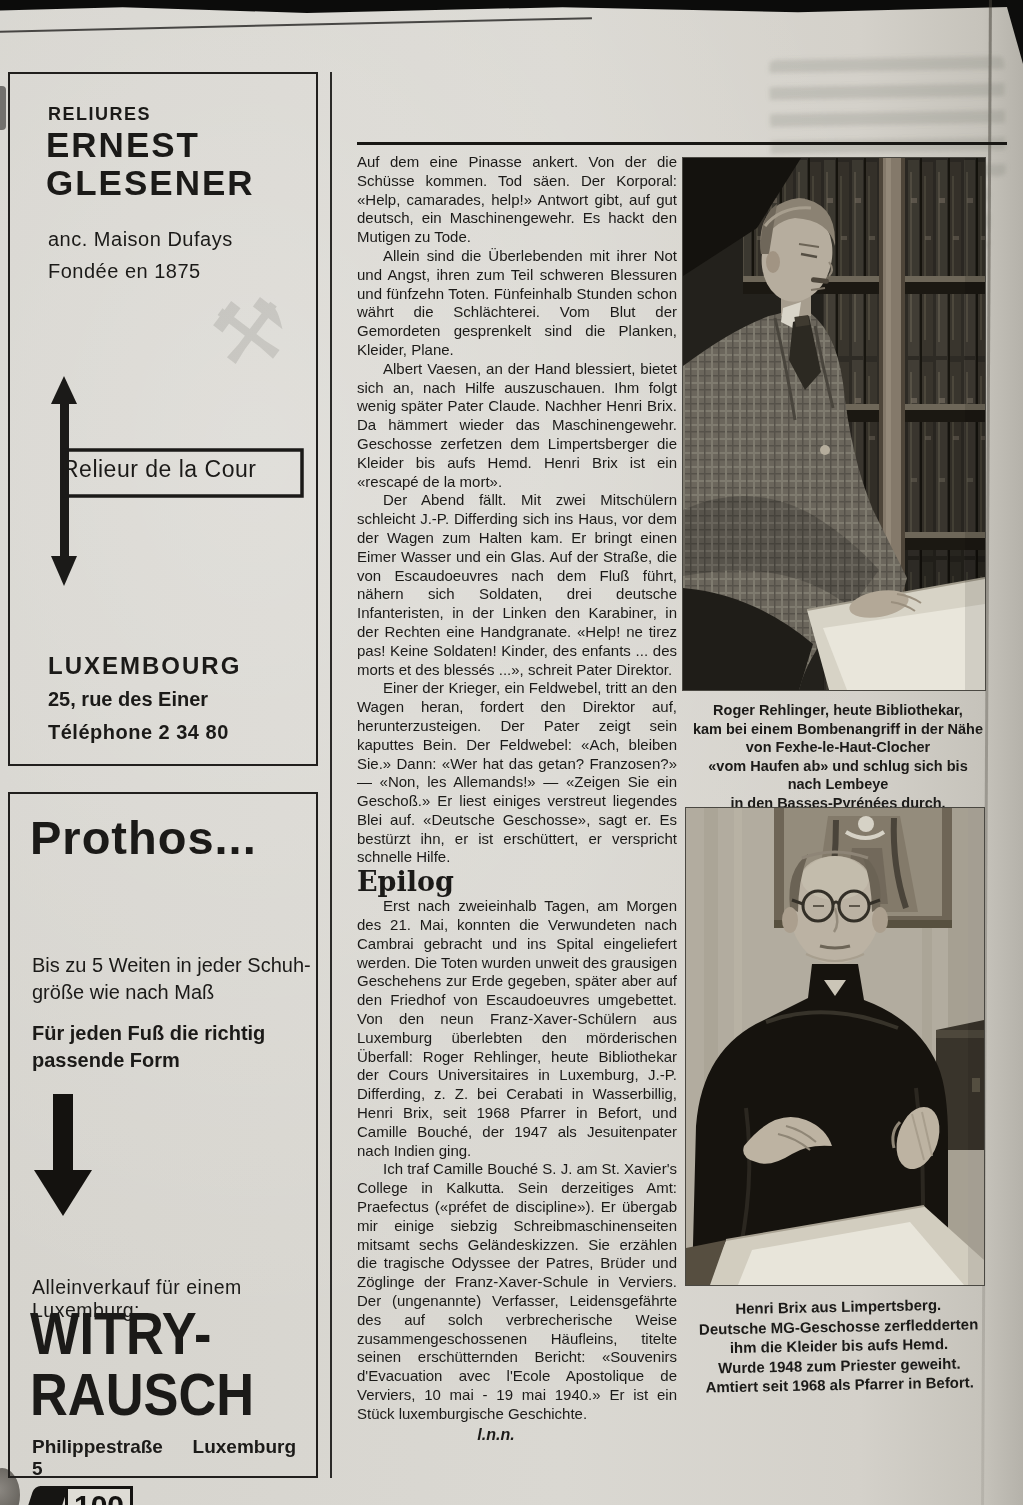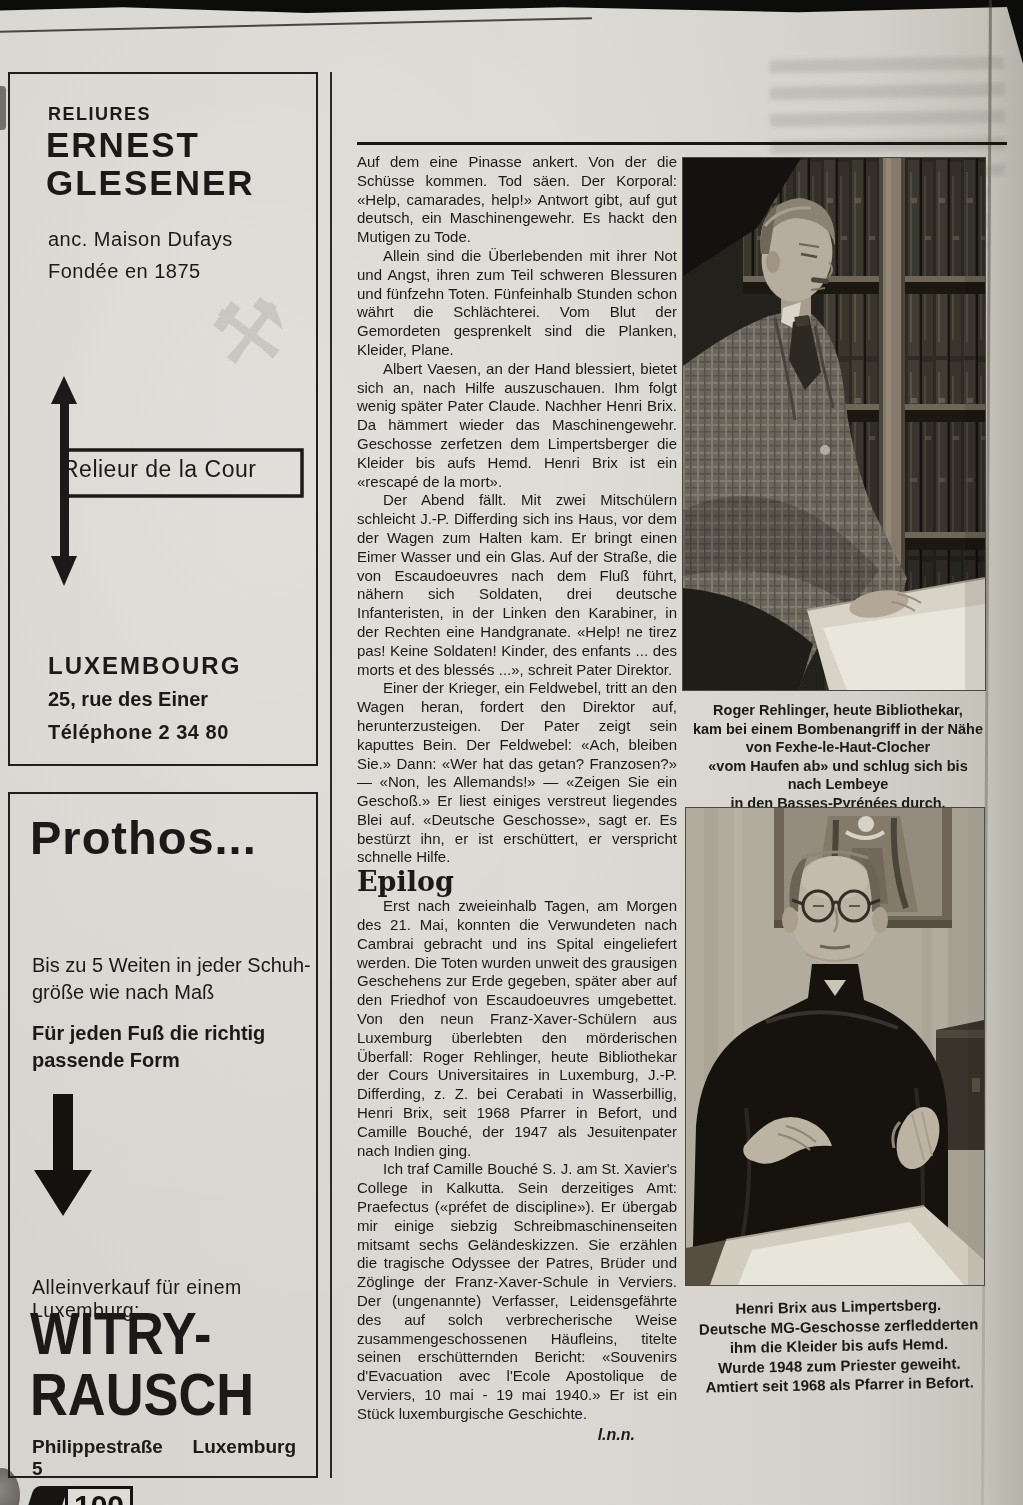--- a/index.html
+++ b/index.html
@@ -53,21 +53,21 @@
   .p-dealer { left:22px; top:482px; font-size:19.5px; letter-spacing:.5px; }
   .p-brand  { left:20px; top:508px; font-size:54px; font-weight:bold; line-height:56px; transform:scale(.97,1.1); transform-origin:left top; letter-spacing:0; }
   .p-bottom { left:22px; right:20px; top:642px; display:flex; justify-content:flex-end; font-size:19px; font-weight:bold;gap:27px; }
   
   .art-title { position:absolute; left:357px; top:96px; width:660px; font-family:"DejaVu Serif", serif; font-weight:bold; font-size:31px; letter-spacing:.3px; }
   .title-rule { position:absolute; left:357px; top:142px; width:650px; height:3px; background:#181714; }
   .art-body { position:absolute; left:357px; top:153px; width:320px; font-size:15px; line-height:18.8px; text-align:justify; }
   .art-body p { margin:0; text-indent:26px; }
   .art-body p.first { text-indent:0; }
   .epilog-h { font-family:"DejaVu Serif", serif; font-weight:bold; font-size:27px; margin:9px 0 5px; text-indent:0 !important; line-height:30px; }
-  .byline { text-align:right; padding-right:42px; font-weight:bold; font-style:italic; font-size:16px; margin-top:2px; }
+  .byline { text-align:center; padding-right:42px; font-weight:bold; font-style:italic; font-size:16px; margin-top:2px; }
   
   .photo1 { position:absolute; left:683px; top:158px; width:302px; height:532px; outline:1px solid #4a4842; }
   .photo2 { position:absolute; left:686px; top:808px; width:298px; height:477px; outline:1px solid #4a4842; }
   .caption { position:absolute; text-align:center; font-weight:bold; }
   .caption1 { left:680px; top:701px; width:316px; font-size:14.5px; line-height:18.6px; }
   .caption2 { left:678px; top:1297px; width:322px; font-size:15px; line-height:19.5px; transform:rotate(-1.1deg); }
   
   .page-badge { position:absolute; left:28px; top:1486px; display:flex; align-items:flex-start; }
   .badge-glyph { width:34px; height:40px; background:#161513; transform:skewX(-18deg); border-radius:6px 2px 8px 2px; margin-right:3px; }
   .badge-number { border:3px solid #141311; padding:0 6px; font-size:30px; font-weight:bold; line-height:34px; background:#dedcd5; color:#141311; }

